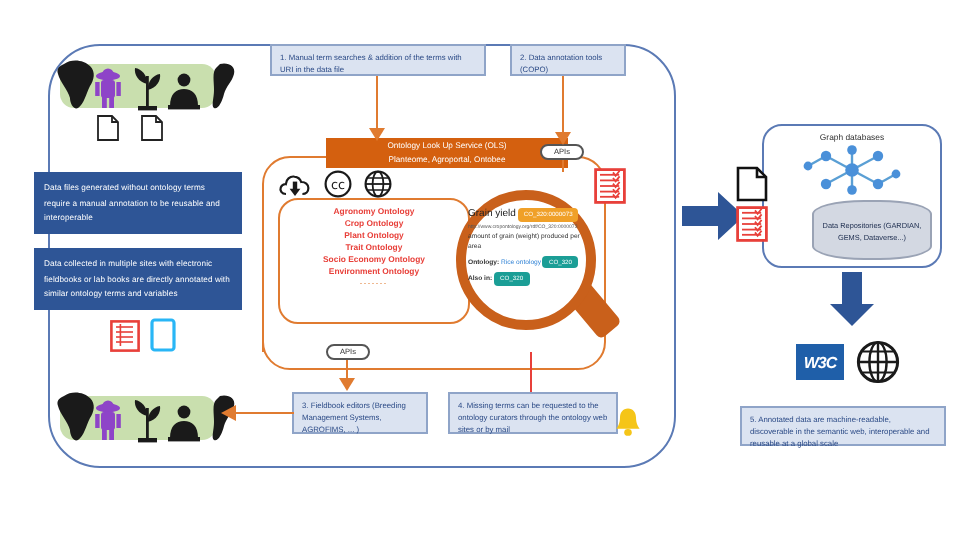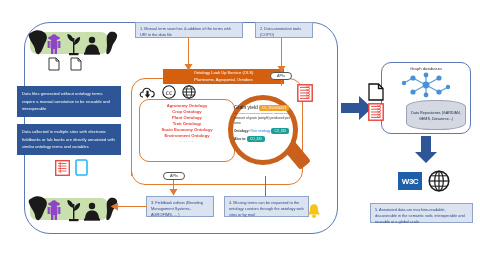--- a/index.html
+++ b/index.html
@@ -381,21 +381,21 @@
       <path d="M9.5 7.8 L10.8 9.5 L12.8 7"></path>
       <path d="M9.5 10.6 L10.8 12.3 L12.8 9.8"></path>
       <path d="M9.5 13.2 L10.8 14.9 L12.8 12.4"></path>
     </g>
   </svg>
 
   <svg class="abs" style="left:414px;top:136px;width:24px;height:28px;" viewBox="0 0 24 28">
     <path d="M7 0 H17 V16 H23 L12 27 L1 16 H7 Z" fill="#2e5596"></path>
   </svg>
 
-  <div class="abs w3c" style="left:398px;top:172px;width:24px;height:18px;">W3C</div>
+  <div class="abs w3c" style="left:398px;top:172px;width:24px;height:18px;font-style:italic;">W3C</div>
   <svg class="abs" style="left:428px;top:170px;width:22px;height:22px;" viewBox="0 0 22 22">
     <circle cx="11" cy="11" r="9.8" fill="none" stroke="#1a1a1a" stroke-width="1.5"></circle>
     <ellipse cx="11" cy="11" rx="4.3" ry="9.8" fill="none" stroke="#1a1a1a" stroke-width="1.2"></ellipse>
     <line x1="1.2" y1="11" x2="20.8" y2="11" stroke="#1a1a1a" stroke-width="1.2"></line>
     <path d="M3.2 5.8 H18.8 M3.2 16.2 H18.8" stroke="#1a1a1a" stroke-width="1" fill="none"></path>
     <line x1="11" y1="1.2" x2="11" y2="20.8" stroke="#1a1a1a" stroke-width="1.2"></line>
   </svg>
 
 </div>
 

